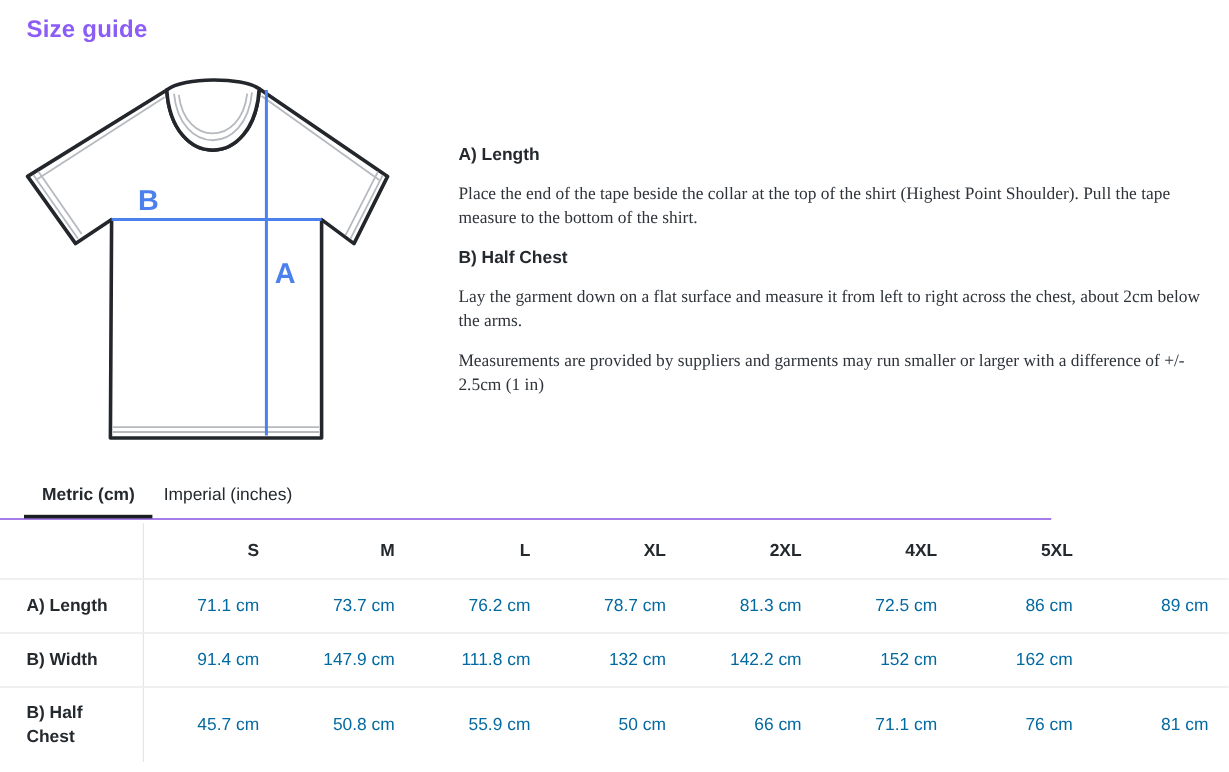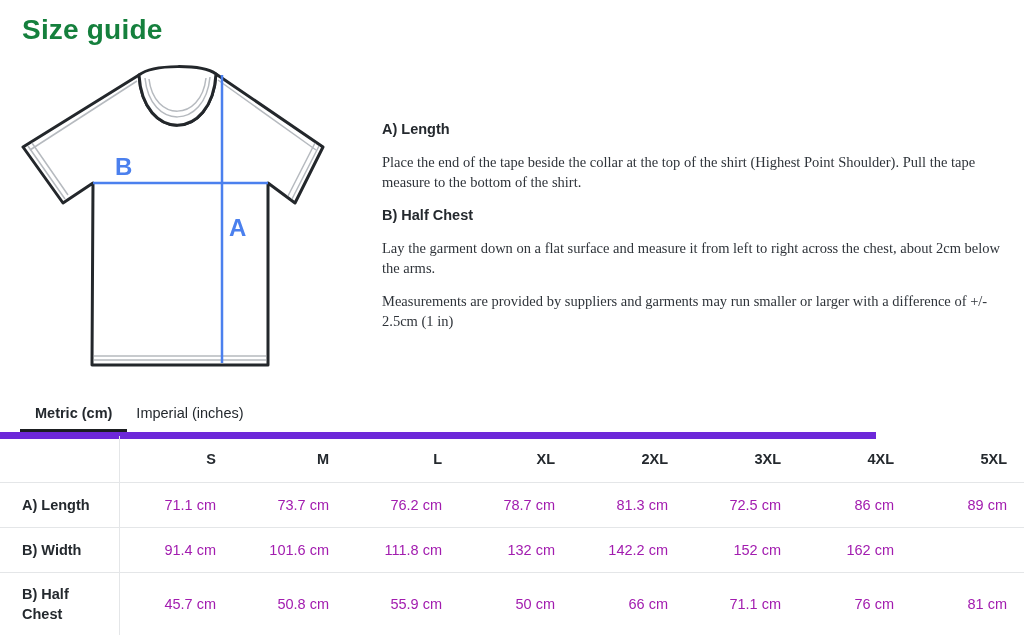--- a/index.html
+++ b/index.html
@@ -1,37 +1,37 @@
 <!DOCTYPE html>
 <html><head>
 <meta charset="utf-8">
 <style>
   html,body { margin:0; padding:0; background:#ffffff; }
   body { font-family:"Liberation Sans","DejaVu Sans",sans-serif; color:#2f343a; }
   .page { position:relative; width:1024px; height:643px; background:#fff; overflow:hidden; }
 
-  .page-title { position:absolute; left:22px; top:14px; font-size:28px; font-weight:700; color:#15803d; letter-spacing:.2px; }
+  .page-title { position:absolute; left:22px; top:14px; font-size:20px; font-weight:700; color:#8b5cf6; letter-spacing:.2px; }
 
   .diagram { position:absolute; left:18px; top:62px; width:330px; height:316px; }
 
   .instructions { position:absolute; left:382px; top:119px; width:620px; font-size:14.5px; line-height:20px; color:#2f343a; }
   .instr-heading { font-weight:700; margin:0 0 13px; color:#24292e; }
   .instr-body { margin:0 0 13px;font-family:Liberation Serif, serif; }
 
-  .tabs { position:absolute; left:0; top:398px; width:876px; box-sizing:border-box; display:flex; gap:9px; padding-left:20px; border-bottom:7px solid #6d28d9; }
+  .tabs { position:absolute; left:0; top:398px; width:876px; box-sizing:border-box; display:flex; gap:9px; padding-left:20px; border-bottom:1px solid #6d28d9; }
   .tab { font-size:14.5px; color:#24292e; padding:7px 0 11px; cursor:pointer; white-space:nowrap; }
   .tab.active { font-weight:700; padding:7px 15px 8px; border-bottom:3px solid #1b1e21; }
 
   .size-table { position:absolute; left:0; top:436px; width:1024px; font-size:14.5px; }
   .t-row { display:grid; grid-template-columns:120px repeat(8,113px); }
   .t-row.header { height:46px; }
   .t-row.r { height:44px; }
   .t-row.last { height:62px; }
   .t-row.bordered { border-bottom:1px solid #e4e6e8; }
-  .cell { display:flex; align-items:center; justify-content:flex-end; padding-right:17px; color:#a21caf; box-sizing:border-box; }
+  .cell { display:flex; align-items:center; justify-content:flex-end; padding-right:17px; color:#0369a1; box-sizing:border-box; }
   .cell.head { font-weight:700; color:#24292e; }
   .cell.label { justify-content:flex-start; padding:0 10px 0 22px; font-weight:700; color:#24292e; border-right:1px solid #e4e6e8; line-height:1.4; }
 </style>
 </head>
 <body>
 
 <div class="page">
 
   <div class="page-title">Size guide</div>
 
@@ -71,41 +71,40 @@
   </div>
 
   <div class="size-table">
     <div class="t-row header bordered">
       <div class="cell label"></div>
       <div class="cell head">S</div>
       <div class="cell head">M</div>
       <div class="cell head">L</div>
       <div class="cell head">XL</div>
       <div class="cell head">2XL</div>
-      <div class="cell head">3XL</div>
       <div class="cell head">4XL</div>
       <div class="cell head">5XL</div>
     </div>
 
     <div class="t-row r bordered">
       <div class="cell label">A) Length</div>
       <div class="cell">71.1 cm</div>
       <div class="cell">73.7 cm</div>
       <div class="cell">76.2 cm</div>
       <div class="cell">78.7 cm</div>
       <div class="cell">81.3 cm</div>
       <div class="cell">72.5 cm</div>
       <div class="cell">86 cm</div>
       <div class="cell">89 cm</div>
     </div>
 
     <div class="t-row r bordered">
       <div class="cell label">B) Width</div>
       <div class="cell">91.4 cm</div>
-      <div class="cell">101.6 cm</div>
+      <div class="cell">147.9 cm</div>
       <div class="cell">111.8 cm</div>
       <div class="cell">132 cm</div>
       <div class="cell">142.2 cm</div>
       <div class="cell">152 cm</div>
       <div class="cell">162 cm</div>
     </div>
 
     <div class="t-row last">
       <div class="cell label">B) Half Chest</div>
       <div class="cell">45.7 cm</div>

